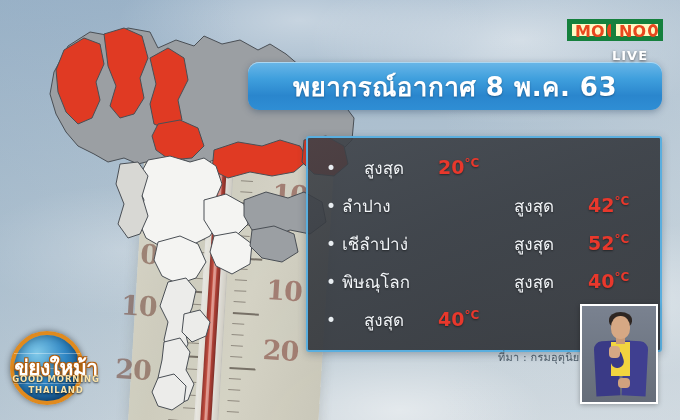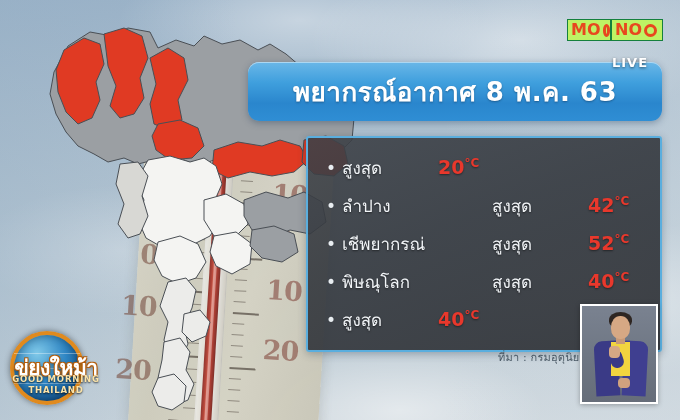--- a/index.html
+++ b/index.html
@@ -120,21 +120,21 @@
     height: 400px;
   }
   .map svg { display: block; }
 
   
   .title-banner {
     position: absolute;
     left: 248px;
     top: 62px;
     width: 414px;
-    height: 59px;
+    height: 48px;
     border-radius: 11px;
     background: linear-gradient(180deg, #6ab7e8 0%, #3f9fdd 35%, #2a86cd 70%, #2f8ed4 100%);
     box-shadow: 0 2px 7px rgba(20,50,80,0.35), inset 0 1px 0 rgba(255,255,255,0.45);
     display: flex;
     align-items: center;
     justify-content: center;
   }
   .title-text {
     color: #ffffff;
     font-size: 26px;
@@ -180,21 +180,21 @@
     font-size: 17px;
     width: 150px;
     flex: none;
     text-shadow: 0 1px 2px rgba(0,0,0,0.5);
   }
   .maxlbl {
     color: #f2f5f8;
     font-size: 17px;
     width: 84px;
     flex: none;
-    text-align: left;
+    text-align: center;
     text-shadow: 0 1px 2px rgba(0,0,0,0.5);
   }
   .temp {
     color: #e8382c;
     font-size: 19px;
     font-weight: 700;
     margin-left: 12px;
     white-space: nowrap;
     text-shadow: 0 1px 2px rgba(0,0,0,0.45);
   }
@@ -223,27 +223,26 @@
     height: 44px;
   }
   .mono-grid {
     position: absolute;
     inset: 0;
     display: grid;
     grid-template-columns: 44px 52px;
     grid-template-rows: 22px 22px;
   }
   .mo-cell {
-    background: #bef264;
+    background: #fef9c3;
     display: flex;
-    align-items: center;
     justify-content: flex-start;
     padding-left: 3px;
     box-sizing: border-box;
-    border: 1px solid #15803d;
+    border: 5px solid #15803d;
   }
   .mo-cell .lt {
     color: #e8471e;
     font-size: 16px;
     font-weight: 700;
     line-height: 1;
   }
   .mo-cell .ring {
     width: 13px;
     height: 13px;
@@ -260,21 +259,21 @@
     font-weight: 700;
     font-style: italic;
     display: flex;
     align-items: center;
     justify-content: center;
     letter-spacing: -1px;
   }
   .live-badge {
     position: absolute;
     left: 612px;
-    top: 55px;
+    top: 48px;
     color: #ffffff;
     font-size: 13px;
     font-weight: 700;
     letter-spacing: 1px;
     text-shadow: 0 1px 3px rgba(0,0,0,0.55);
     text-align: center;
   }
 
   
   .prog-logo {
@@ -545,21 +544,21 @@
 
       <div class="row">
         <span class="bullet">•</span>
         <span class="place">ลำปาง</span>
         <span class="maxlbl">สูงสุด</span>
         <span class="temp"><span>42</span><span class="deg">°C</span></span>
       </div>
 
       <div class="row">
         <span class="bullet">•</span>
-        <span class="place">เชีพยากรณ่</span>
+        <span class="place">เชีลำปาง่</span>
         <span class="maxlbl">สูงสุด</span>
         <span class="temp"><span>52</span><span class="deg">°C</span></span>
       </div>
 
       <div class="row">
         <span class="bullet">•</span>
         <span class="place">พิษณุโลก</span>
         <span class="maxlbl">สูงสุด</span>
         <span class="temp"><span>40</span><span class="deg">°C</span></span>
       </div>

